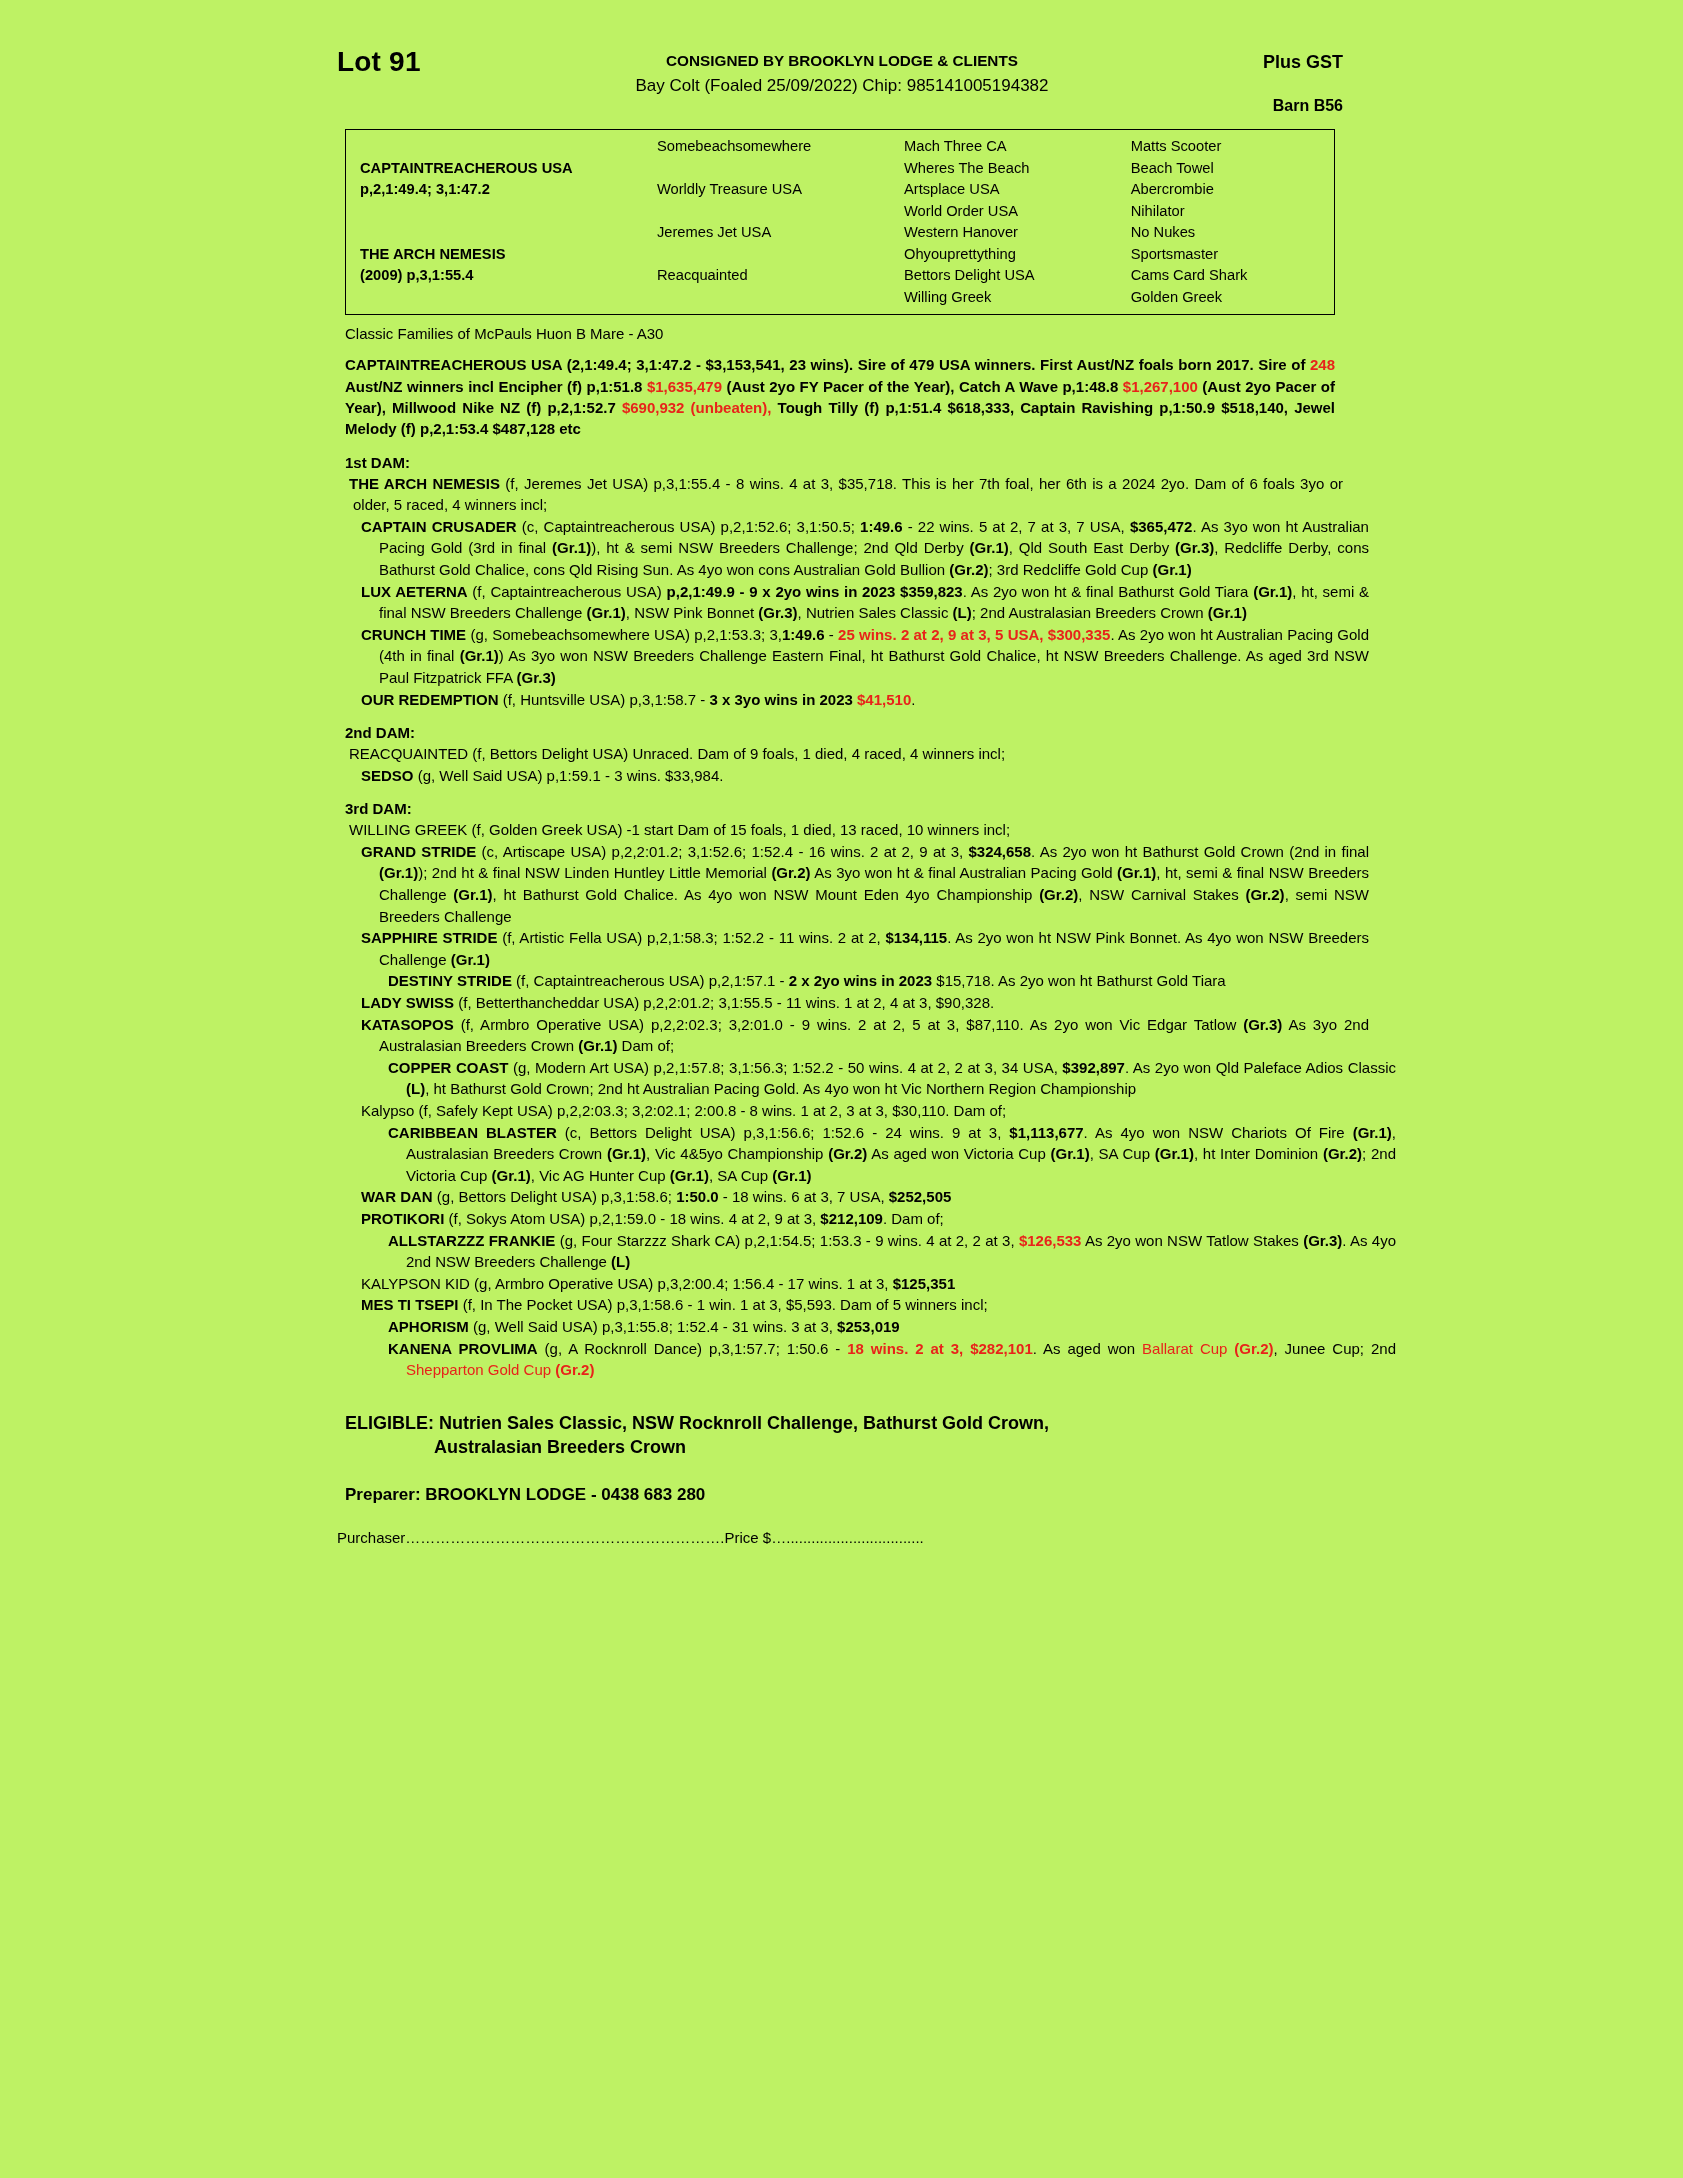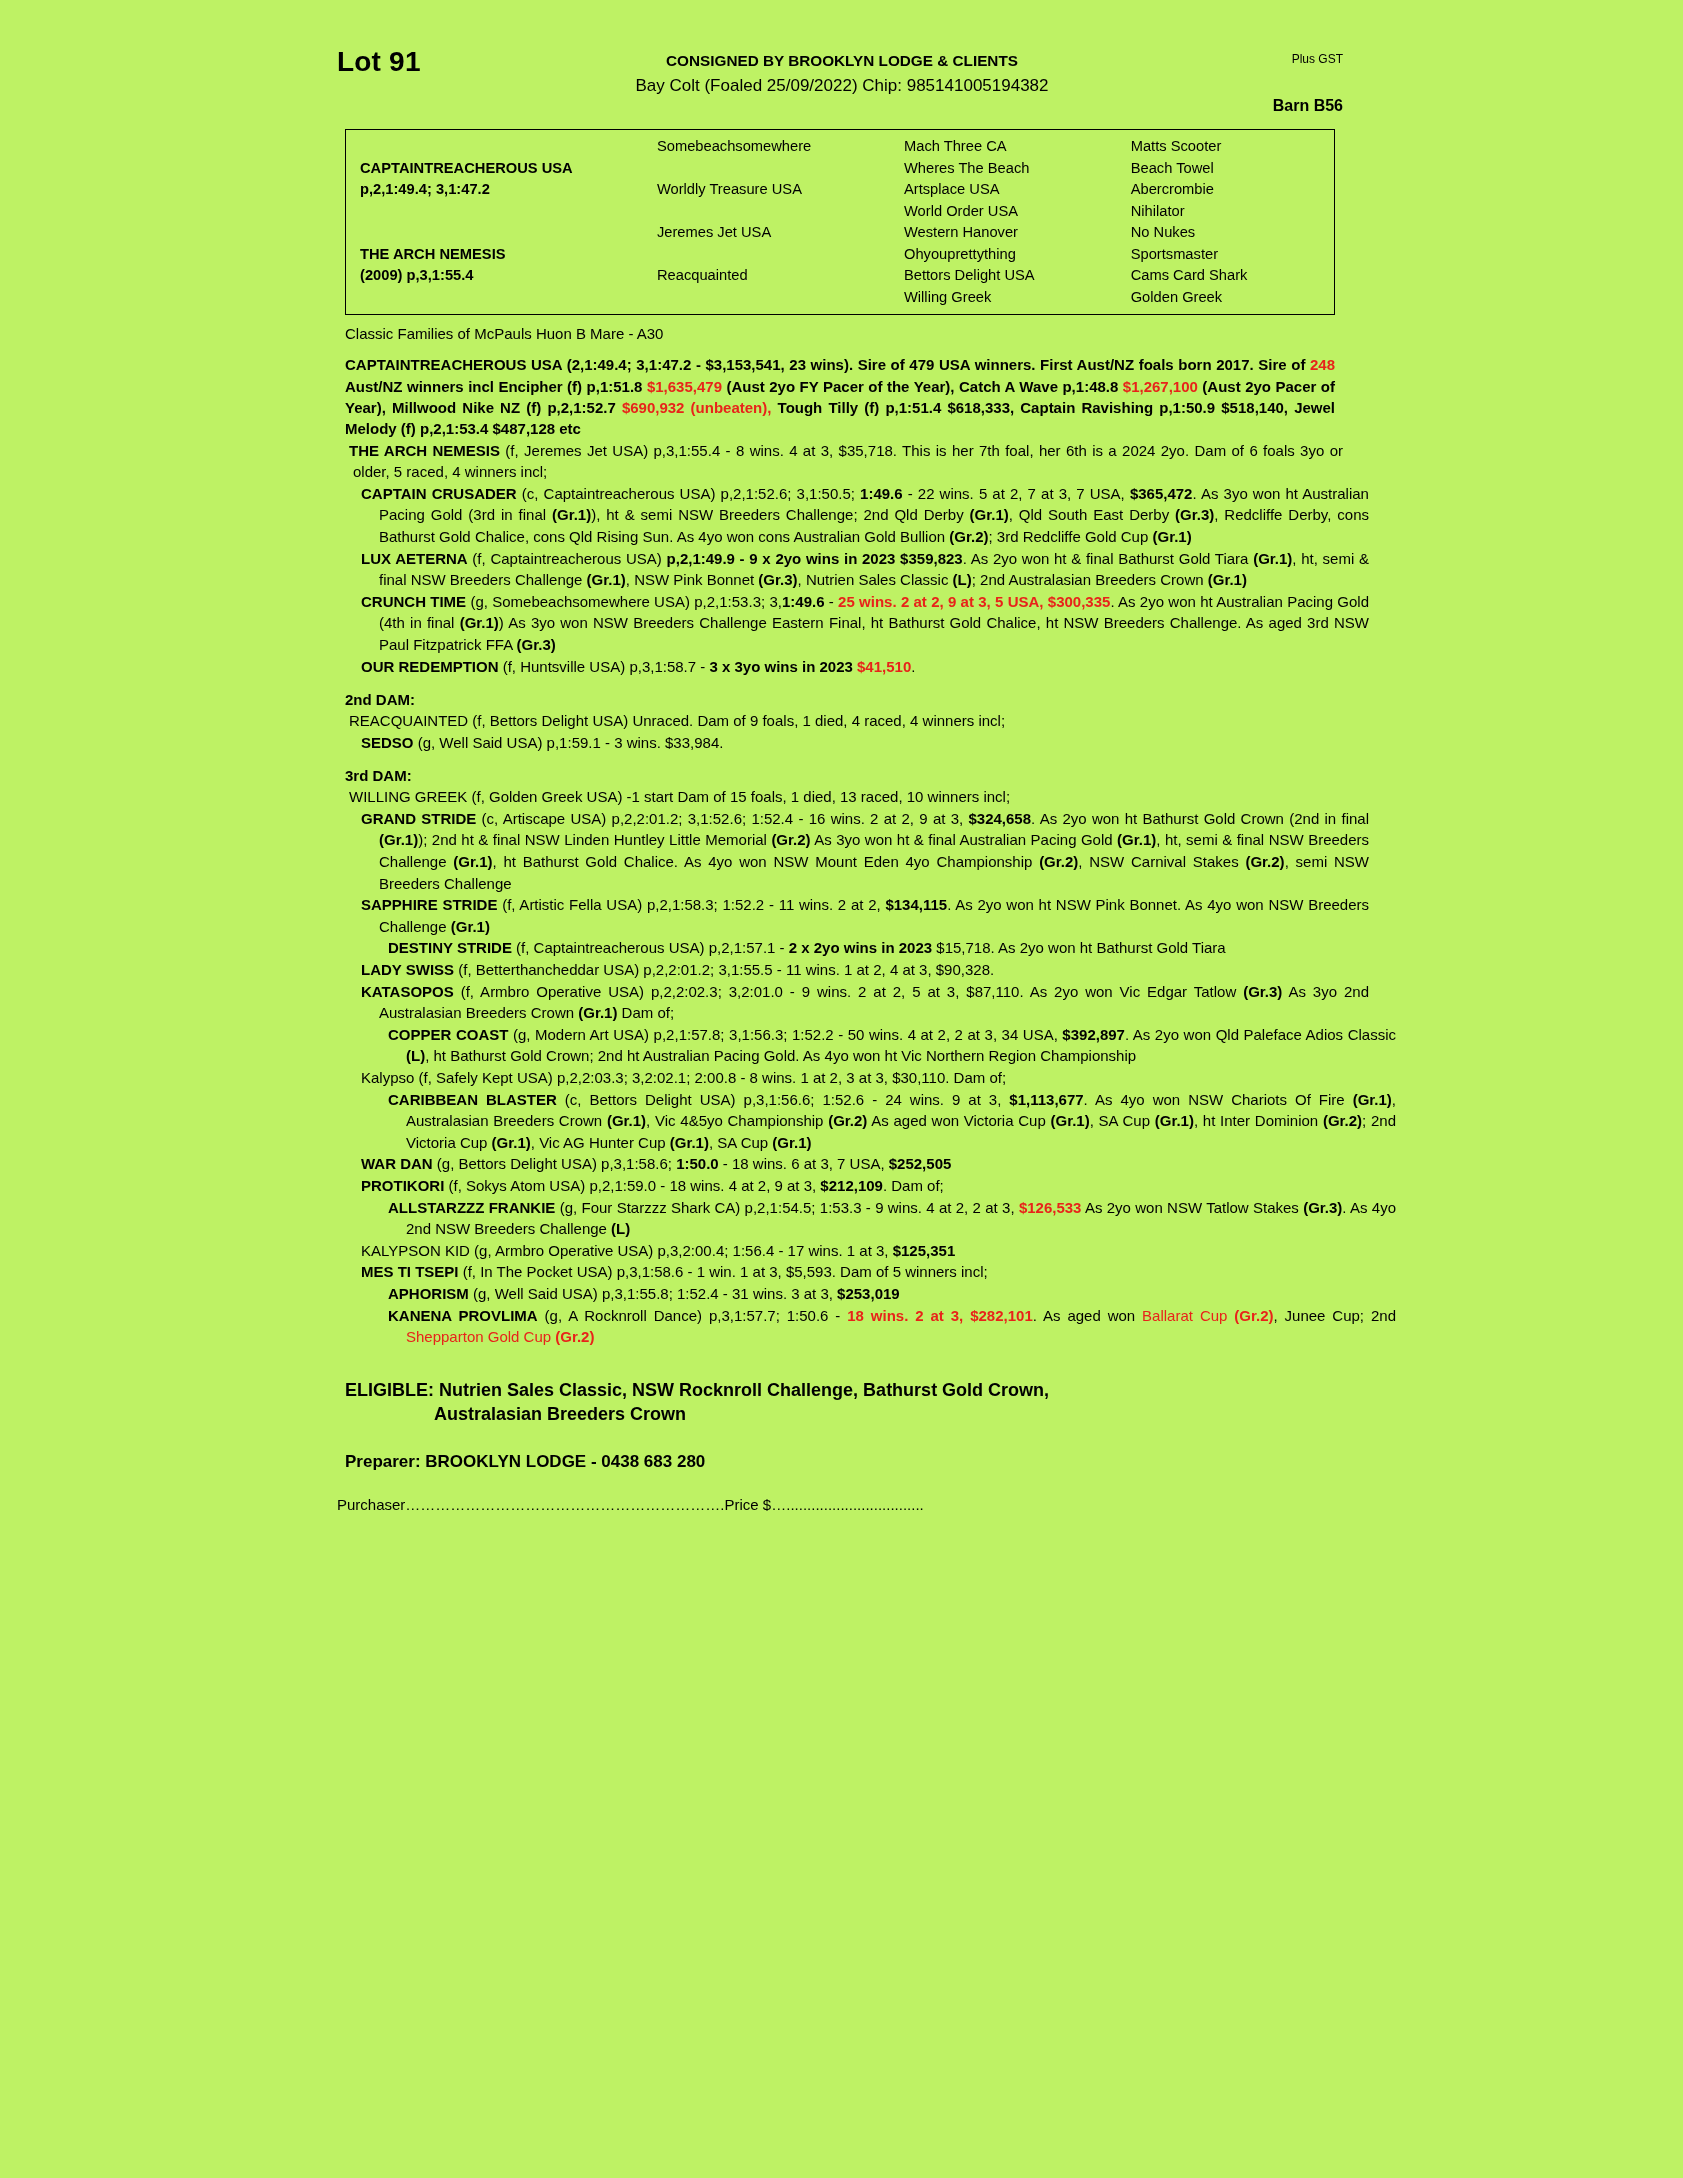--- a/index.html
+++ b/index.html
@@ -50,22 +50,22 @@
   .subhdr {
     position: absolute;
     left: 198px; top: 36px;
     width: 614px;
     text-align: center;
     font-size: 17px;
   }
   .gst {
     position: absolute;
     right: 4px; top: 12px;
-    font-size: 12px;
-    font-weight: normal;
+    font-size: 18px;
+    font-weight: bold;
   }
   .barn {
     position: absolute;
     right: 4px; top: 57px;
     font-size: 16px;
     font-weight: bold;
   }
   
   .ped {
     margin-top: 8px;
@@ -207,20 +207,21 @@
             </tr>
           </tbody>
       </table>
     </div>
 
     <div class="classic">Classic Families of McPauls Huon B Mare - A30</div>
 
     <div class="sireblock" id="sire-block"><span>CAPTAINTREACHEROUS USA (2,1:49.4; 3,1:47.2 - $3,153,541, 23 wins). Sire of 479 USA winners. First Aust/NZ foals born 2017. Sire of </span><span style="color: rgb(232, 35, 26);">248</span><span> Aust/NZ winners incl Encipher (f) p,1:51.8 </span><span style="color: rgb(232, 35, 26);">$1,635,479</span><span> (Aust 2yo FY Pacer of the Year), Catch A Wave p,1:48.8 </span><span style="color: rgb(232, 35, 26);">$1,267,100</span><span> (Aust 2yo Pacer of Year), Millwood Nike NZ (f) p,2,1:52.7 </span><span style="color: rgb(232, 35, 26);">$690,932 (unbeaten),</span><span> Tough Tilly (f) p,1:51.4 $618,333, Captain Ravishing p,1:50.9 $518,140, Jewel Melody (f) p,2,1:53.4 $487,128 etc</span></div>
 
     <div id="dam-sections">
+        <div class="damhdr">1st DAM:</div>
         <div class="para lvl0"><span style="font-weight: bold;">THE ARCH NEMESIS</span><span> (f, Jeremes Jet USA) p,3,1:55.4 - 8 wins. 4 at 3, $35,718. This is her 7th foal, her 6th is a 2024 2yo. Dam of 6 foals 3yo or older, 5 raced, 4 winners incl;</span></div>
         <div class="para lvl1"><span style="font-weight: bold;">CAPTAIN CRUSADER</span><span> (c, Captaintreacherous USA) p,2,1:52.6; 3,1:50.5; </span><span style="font-weight: bold;">1:49.6</span><span> - 22 wins. 5 at 2, 7 at 3, 7 USA, </span><span style="font-weight: bold;">$365,472</span><span>. As 3yo won ht Australian Pacing Gold (3rd in final </span><span style="font-weight: bold;">(Gr.1)</span><span>), ht &amp; semi NSW Breeders Challenge; 2nd Qld Derby </span><span style="font-weight: bold;">(Gr.1)</span><span>, Qld South East Derby </span><span style="font-weight: bold;">(Gr.3)</span><span>, Redcliffe Derby, cons Bathurst Gold Chalice, cons Qld Rising Sun. As 4yo won cons Australian Gold Bullion </span><span style="font-weight: bold;">(Gr.2)</span><span>; 3rd Redcliffe Gold Cup </span><span style="font-weight: bold;">(Gr.1)</span></div>
         <div class="para lvl1"><span style="font-weight: bold;">LUX AETERNA</span><span> (f, Captaintreacherous USA) </span><span style="font-weight: bold;">p,2,1:49.9 - 9 x 2yo wins in 2023 $359,823</span><span>. As 2yo won ht &amp; final Bathurst Gold Tiara </span><span style="font-weight: bold;">(Gr.1)</span><span>, ht, semi &amp; final NSW Breeders Challenge </span><span style="font-weight: bold;">(Gr.1)</span><span>, NSW Pink Bonnet </span><span style="font-weight: bold;">(Gr.3)</span><span>, Nutrien Sales Classic </span><span style="font-weight: bold;">(L)</span><span>; 2nd Australasian Breeders Crown </span><span style="font-weight: bold;">(Gr.1)</span></div>
         <div class="para lvl1"><span style="font-weight: bold;">CRUNCH TIME</span><span> (g, Somebeachsomewhere USA) p,2,1:53.3; 3,</span><span style="font-weight: bold;">1:49.6</span><span> - </span><span style="font-weight: bold; color: rgb(232, 35, 26);">25 wins. 2 at 2, 9 at 3, 5 USA, $300,335</span><span>. As 2yo won ht Australian Pacing Gold (4th in final </span><span style="font-weight: bold;">(Gr.1)</span><span>) As 3yo won NSW Breeders Challenge Eastern Final, ht Bathurst Gold Chalice, ht NSW Breeders Challenge. As aged 3rd NSW Paul Fitzpatrick FFA </span><span style="font-weight: bold;">(Gr.3)</span></div>
         <div class="para lvl1"><span style="font-weight: bold;">OUR REDEMPTION</span><span> (f, Huntsville USA) p,3,1:58.7 - </span><span style="font-weight: bold;">3 x 3yo wins in 2023 </span><span style="font-weight: bold; color: rgb(232, 35, 26);">$41,510</span><span>.</span></div>
         <div class="damhdr">2nd DAM:</div>
         <div class="para lvl0"><span>REACQUAINTED (f, Bettors Delight USA) Unraced. Dam of 9 foals, 1 died, 4 raced, 4 winners incl;</span></div>
         <div class="para lvl1"><span style="font-weight: bold;">SEDSO</span><span> (g, Well Said USA) p,1:59.1 - 3 wins. $33,984.</span></div>
         <div class="damhdr">3rd DAM:</div>
         <div class="para lvl0"><span>WILLING GREEK (f, Golden Greek USA) -1 start Dam of 15 foals, 1 died, 13 raced, 10 winners incl;</span></div>

